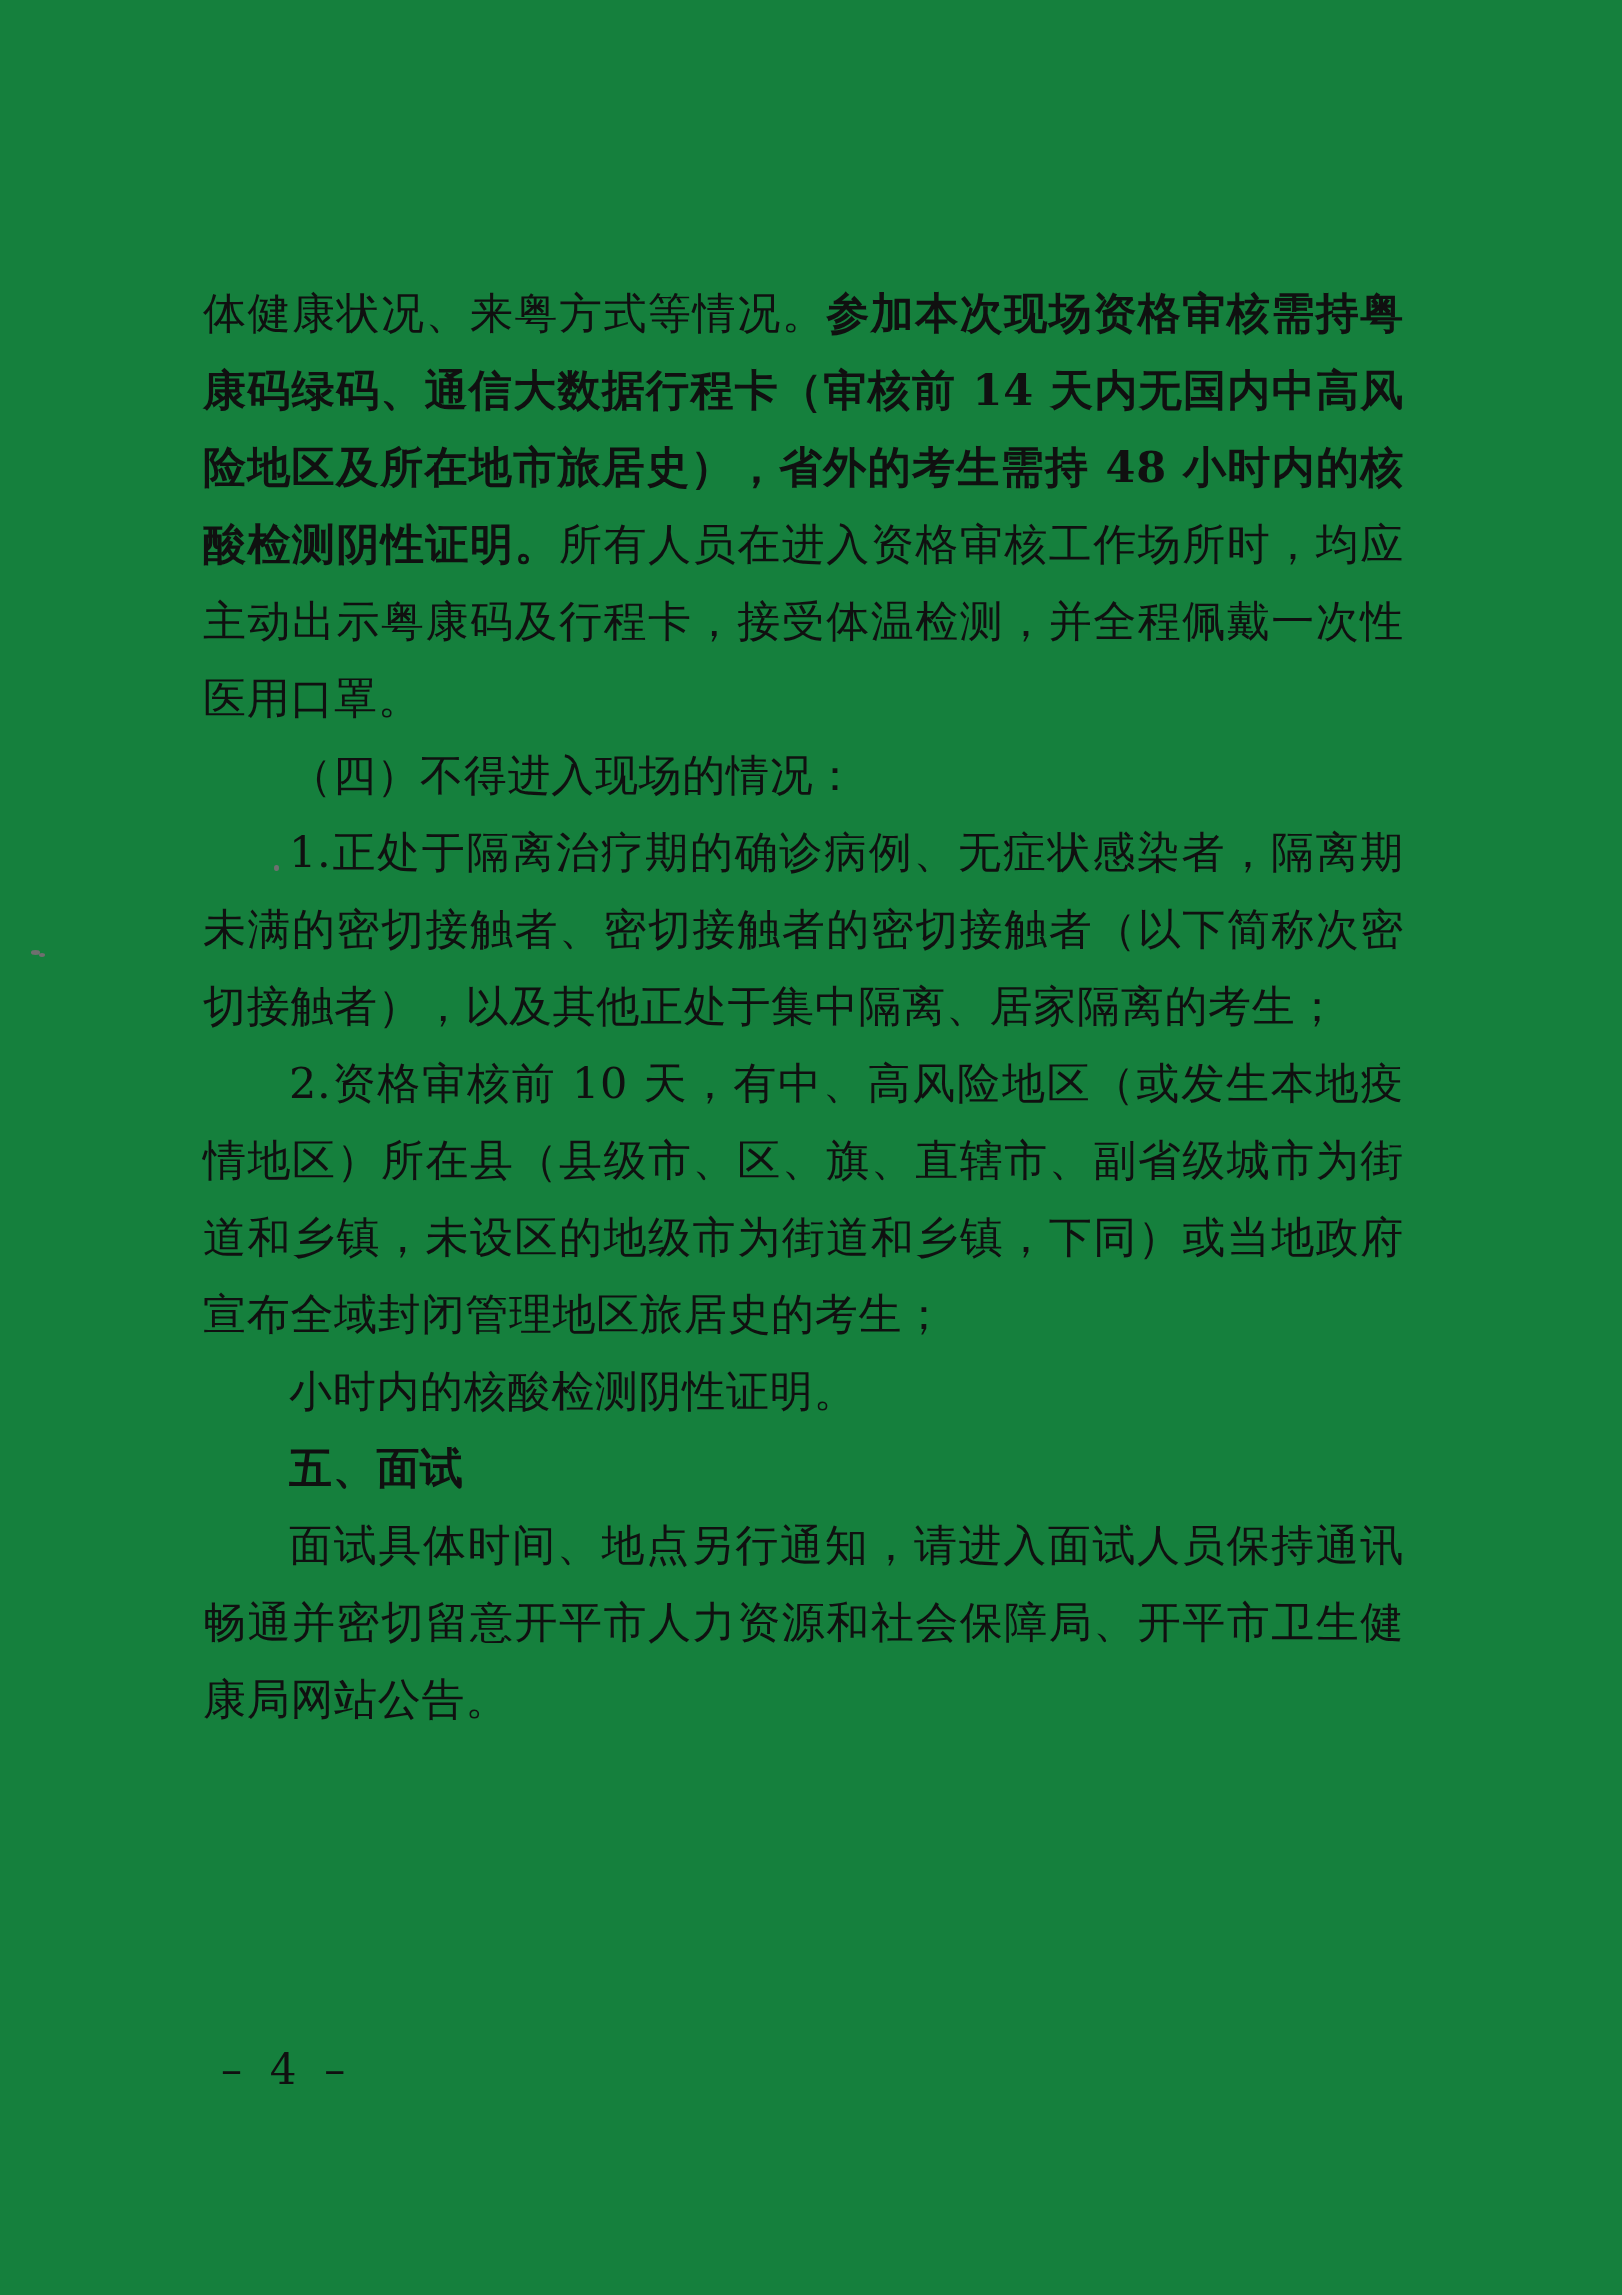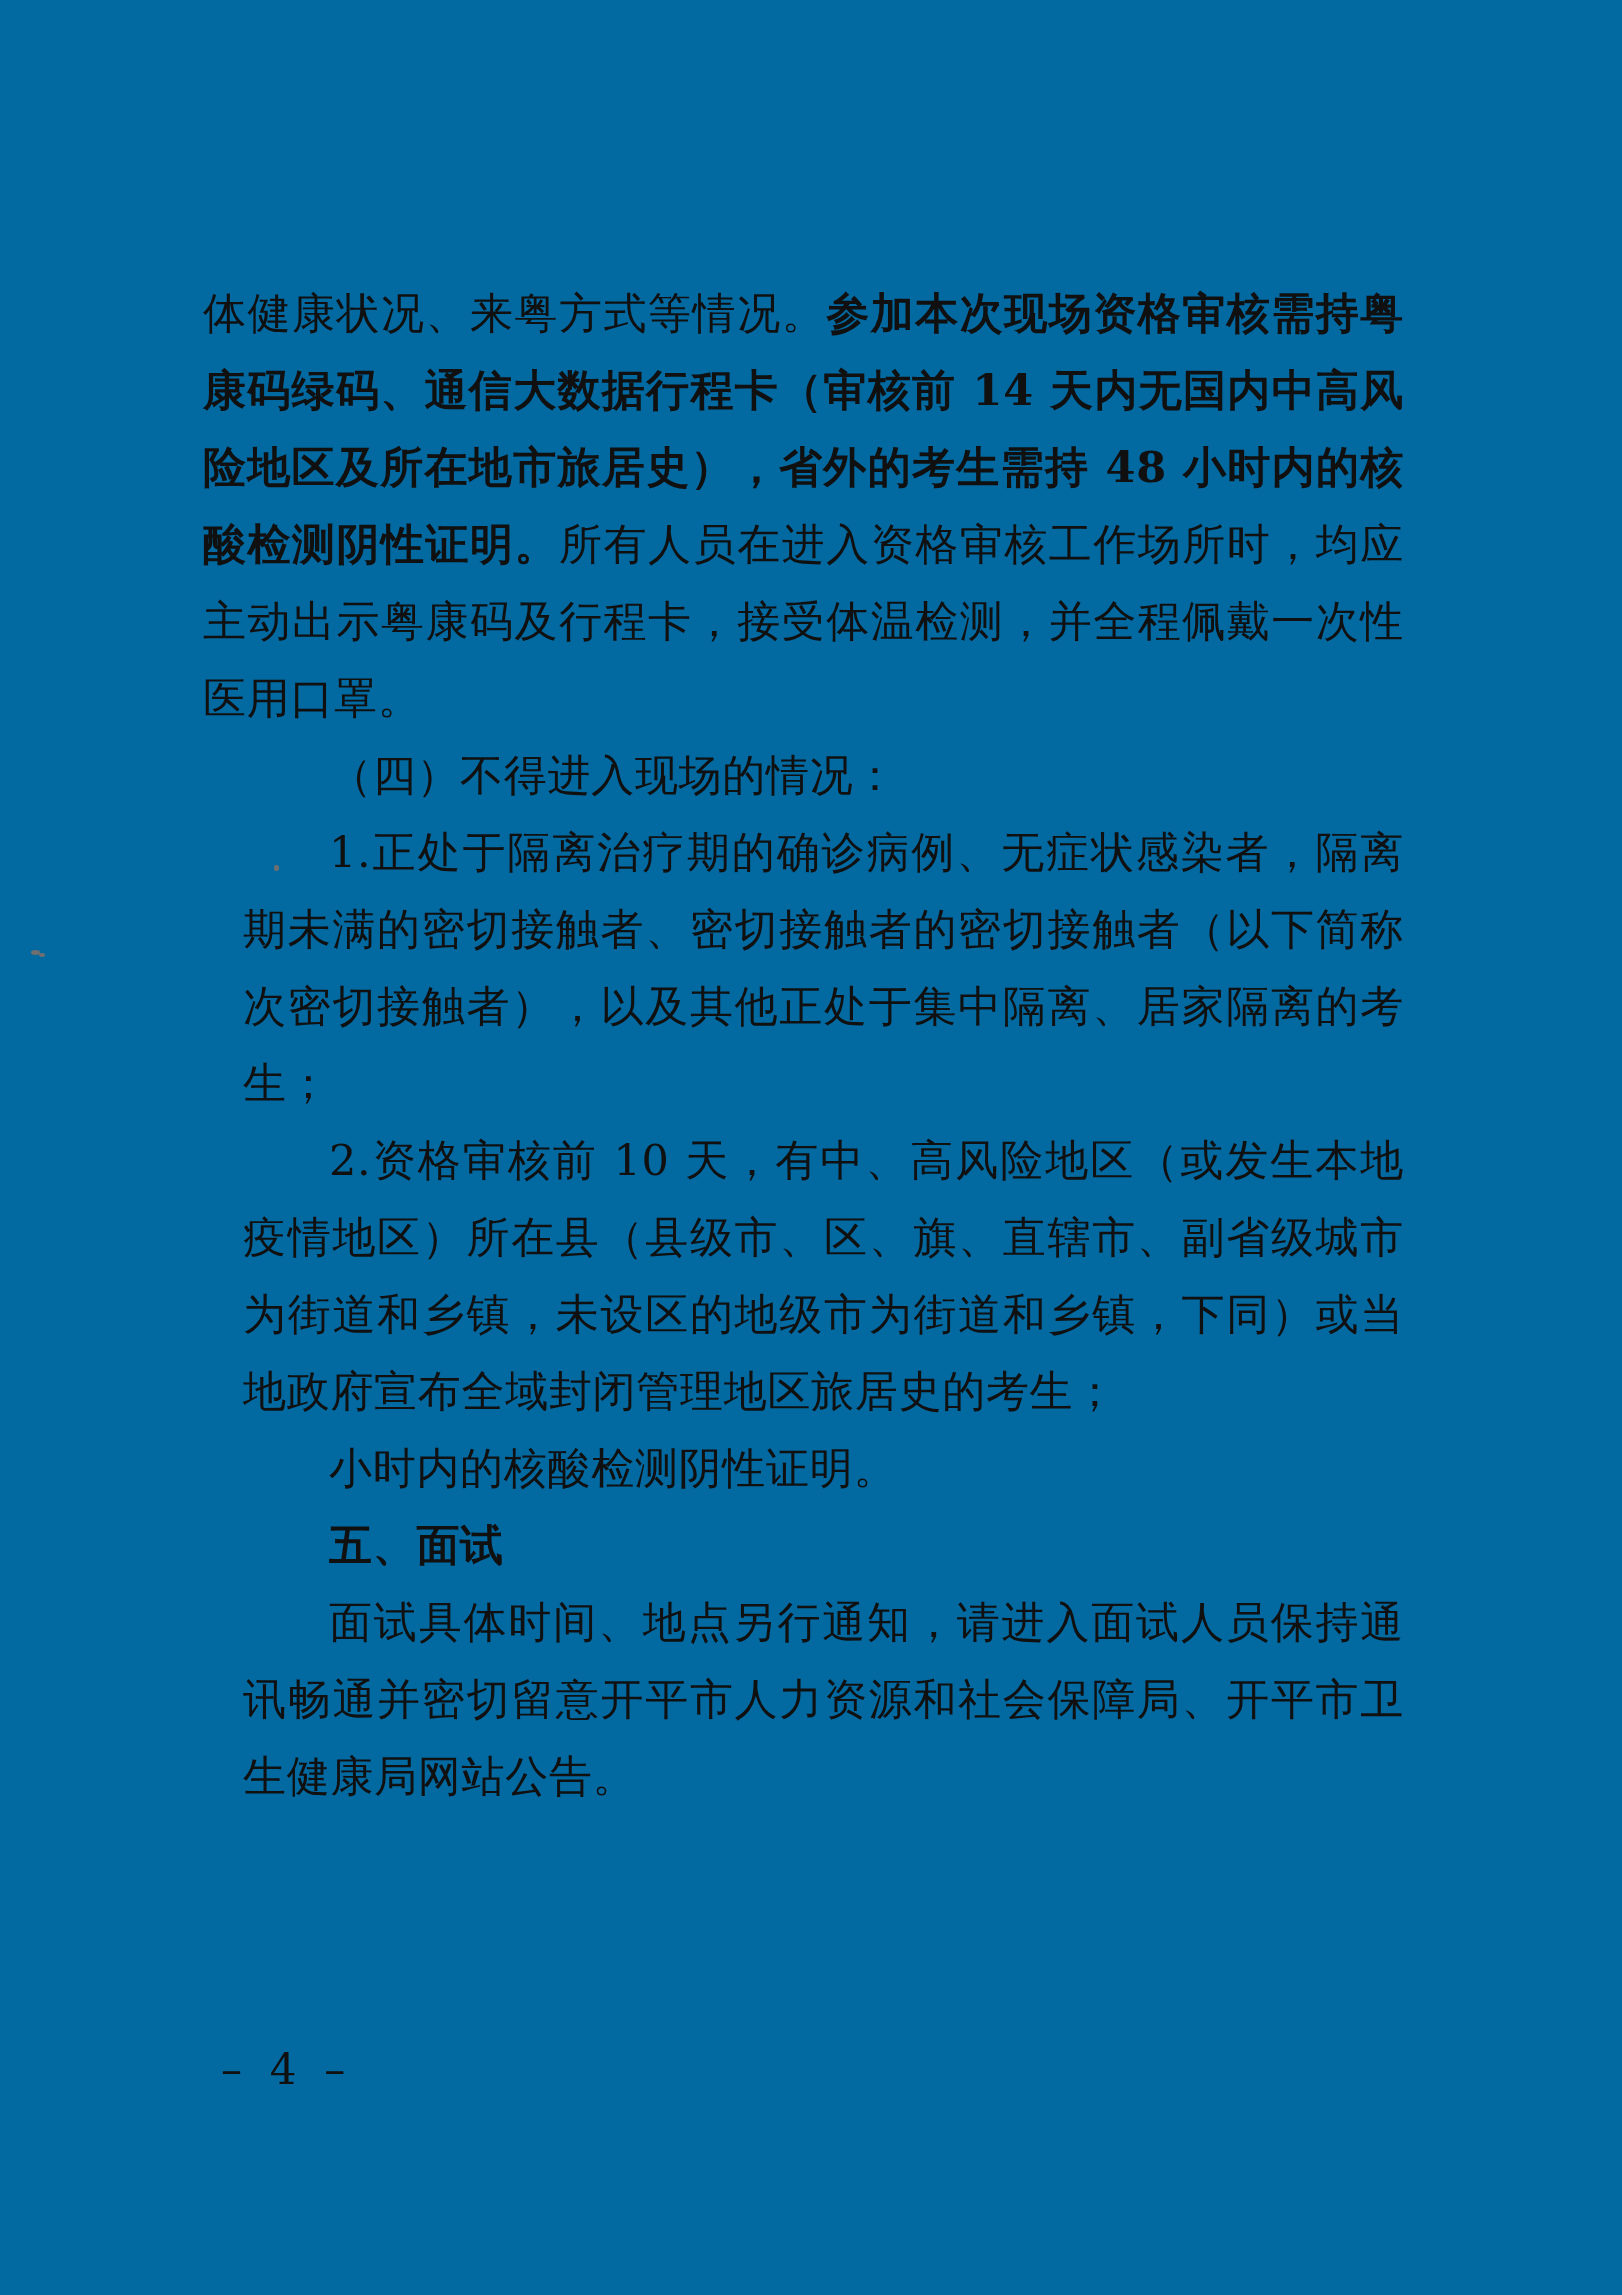--- a/index.html
+++ b/index.html
@@ -1,36 +1,36 @@
 <!DOCTYPE html>
 <html style="font-size:10.5px"><head>
 <meta charset="utf-8">
 <style>
   html, body { margin: 0; padding: 0; background: #e8e8e8; }
   .page {
     position: relative;
     width: 1623px;
     height: 2295px;
-    background: #0369a1;
+    background: #15803d;
     overflow: hidden;
     font-family: "DejaVu Serif", "Liberation Serif", serif;
   }
   .doc {
     position: absolute;
     left: 203px;
     top: 275px;
     width: 1201px;
     font-size: 43px;
     line-height: 77px;
     color: #101010;
     text-align: justify;
     letter-spacing: 0.7px;
   }
   .para { margin: 0; text-indent: 0; }
-  .para.indent { text-indent: 2em; margin-left: 40px; }
+  .para.indent { text-indent: 2em; }
   .bold { font-weight: 700; }
   .page-number {
     position: absolute;
     left: 221px;
     top: 2044px;
     font-size: 42px;
     line-height: 52px;
     color: #101010;
     word-spacing: 9.2px;
     letter-spacing: 2.6px;

